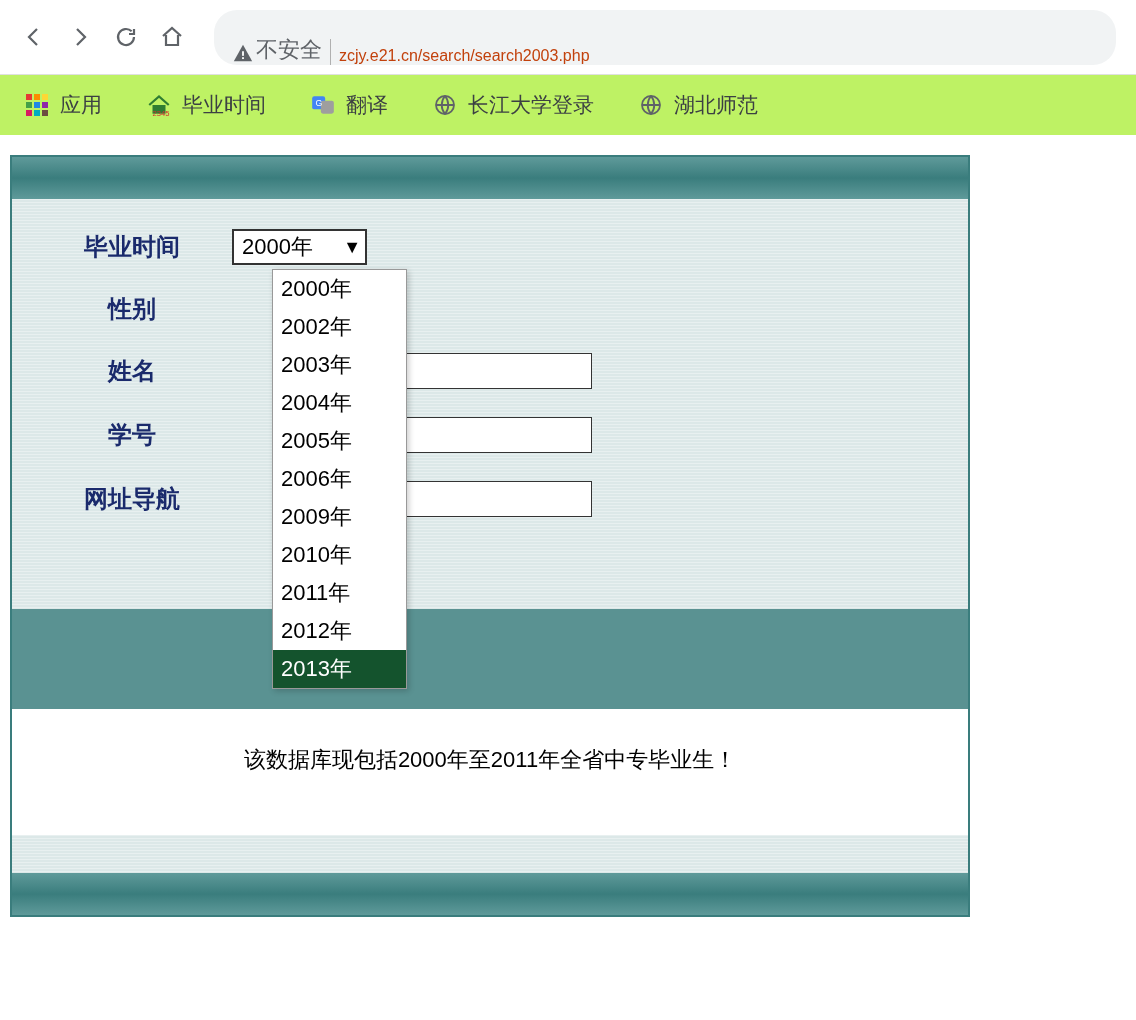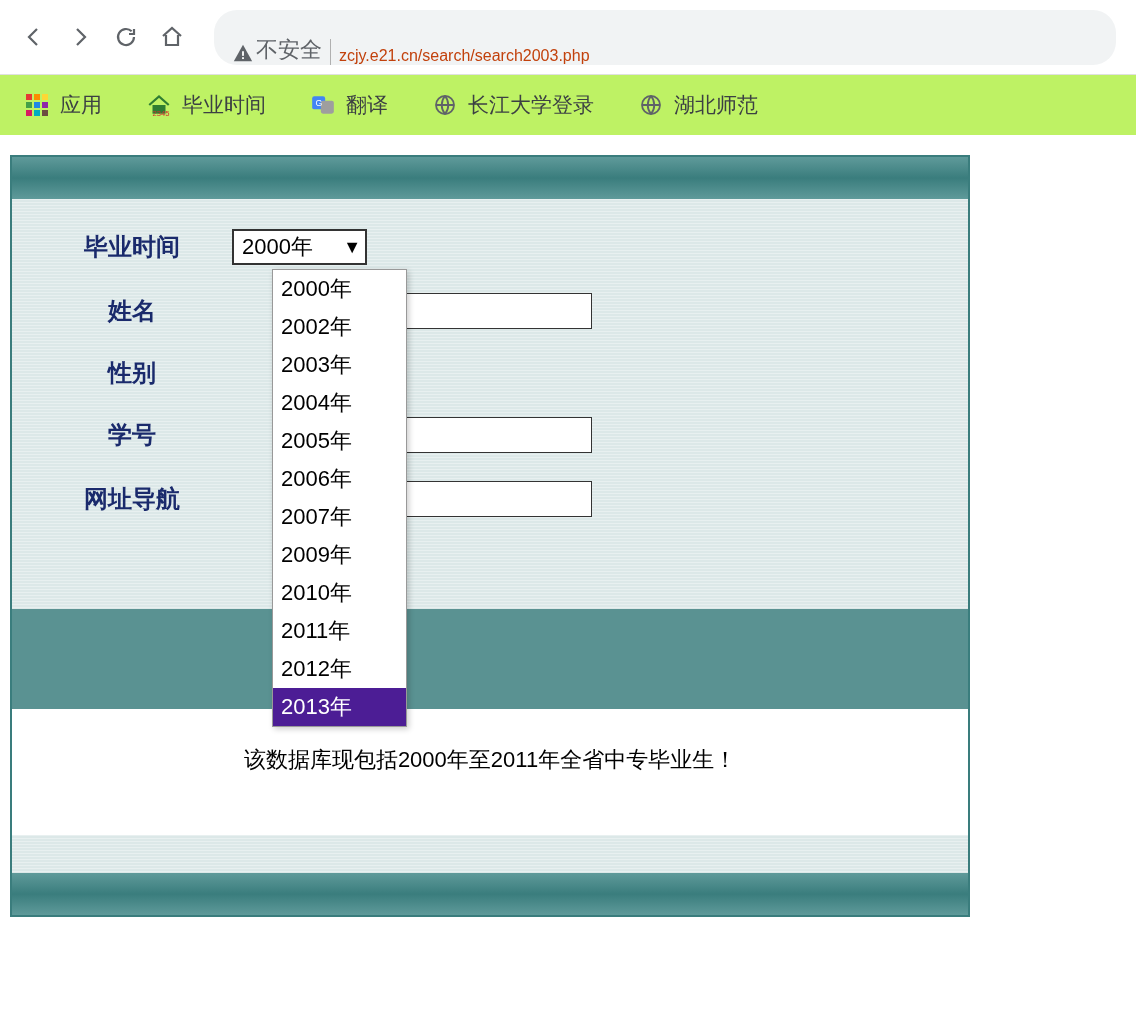--- a/index.html
+++ b/index.html
@@ -157,21 +157,21 @@
       box-shadow: 2px 2px 6px rgba(0,0,0,.2);
       z-index: 100;
     }
     .dropdown-list .opt {
       font-size: 22px;
       padding: 4px 8px;
       color: #000;
       cursor: pointer;
     }
     .dropdown-list .opt.highlight {
-      background: #4c1d95;
+      background: #14532d;
       color: #fff;
     }
     .mid-teal-band {
       height: 100px;
       background: #5a9292;
     }
     .note-area {
       background: #fff;
       padding: 36px 20px 60px 20px;
       font-size: 22px;
@@ -292,43 +292,42 @@
 
     <div class="form-area">
       <div class="form-row">
         <div class="form-label">毕业时间</div>
         <div class="form-select-closed">
           <span>2000年</span>
           <span class="chev-down">▼</span>
         </div>
       </div>
       <div class="form-row">
+        <div class="form-label">性别</div>
+      </div>
+      <div class="form-row">
         <div class="form-label">姓名</div>
         <input class="form-input" style="margin-left: 130px;">
-      </div>
-      <div class="form-row">
-        <div class="form-label">性别</div>
       </div>
       <div class="form-row">
         <div class="form-label">学号</div>
         <input class="form-input" style="margin-left: 130px;">
       </div>
       <div class="form-row">
         <div class="form-label">网址导航</div>
         <input class="form-input" style="margin-left: 130px;">
       </div>
 
       <div class="dropdown-list" id="year-dropdown">
           <div class="opt">2000年</div>
           <div class="opt">2002年</div>
           <div class="opt">2003年</div>
           <div class="opt">2004年</div>
           <div class="opt">2005年</div>
           <div class="opt">2006年</div>
-          <div class="opt">2007年</div>
           <div class="opt">2009年</div>
           <div class="opt">2010年</div>
           <div class="opt">2011年</div>
           <div class="opt">2012年</div>
           <div class="opt highlight">2013年</div>
         </div>
     </div>
 
     <div class="mid-teal-band"></div>
 

